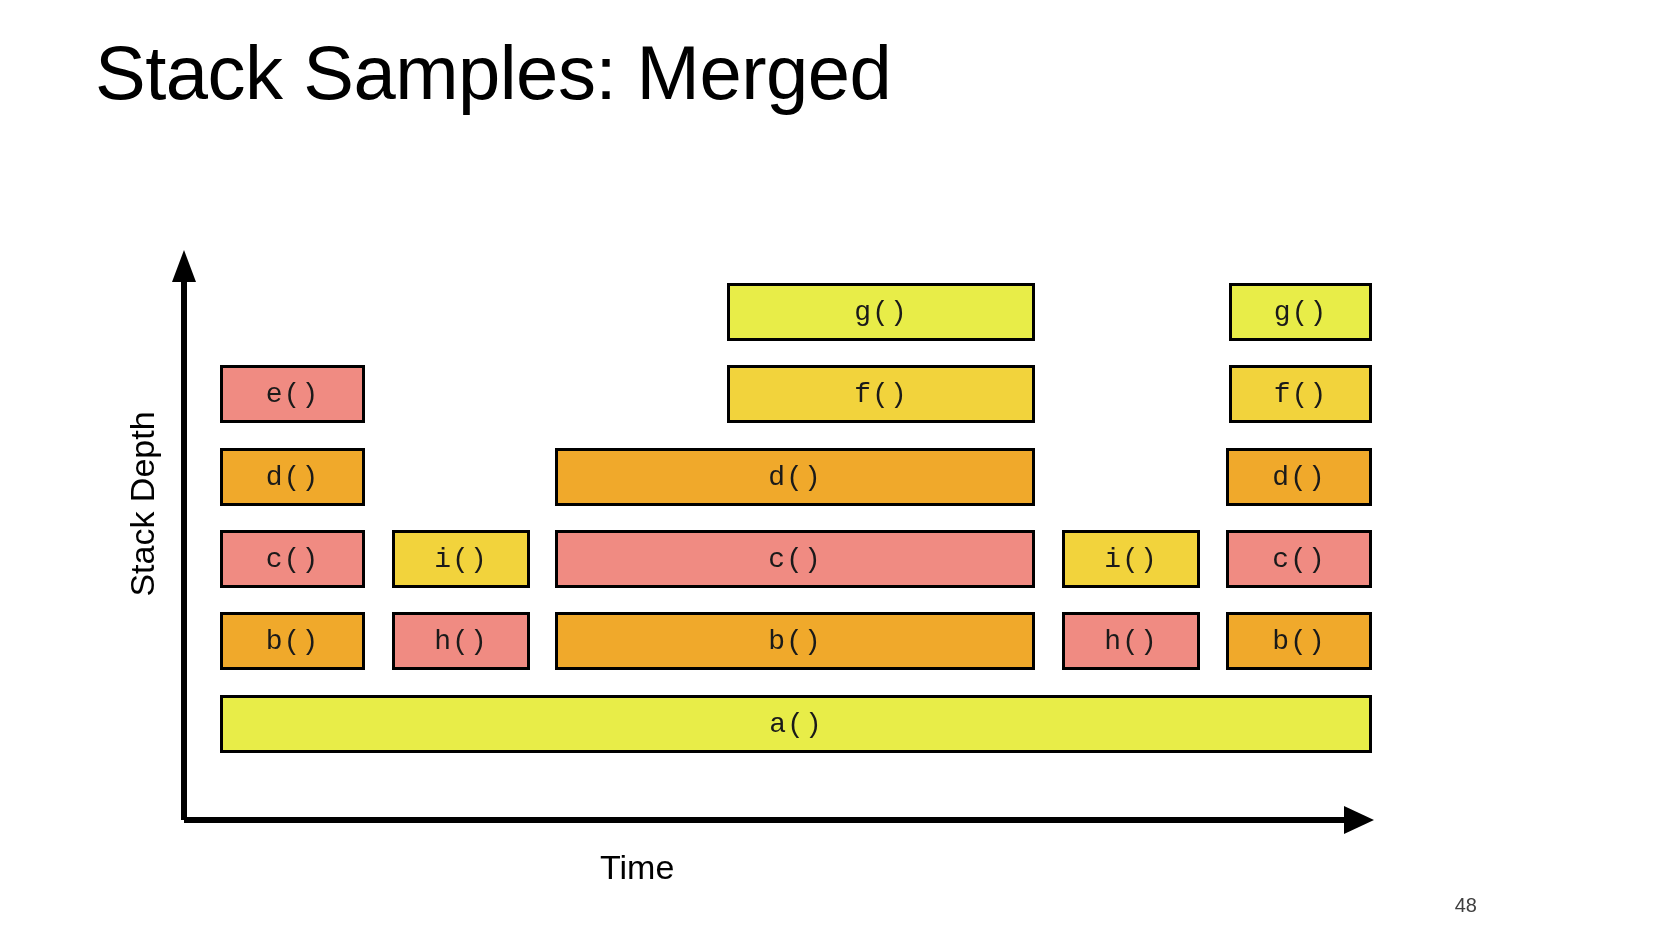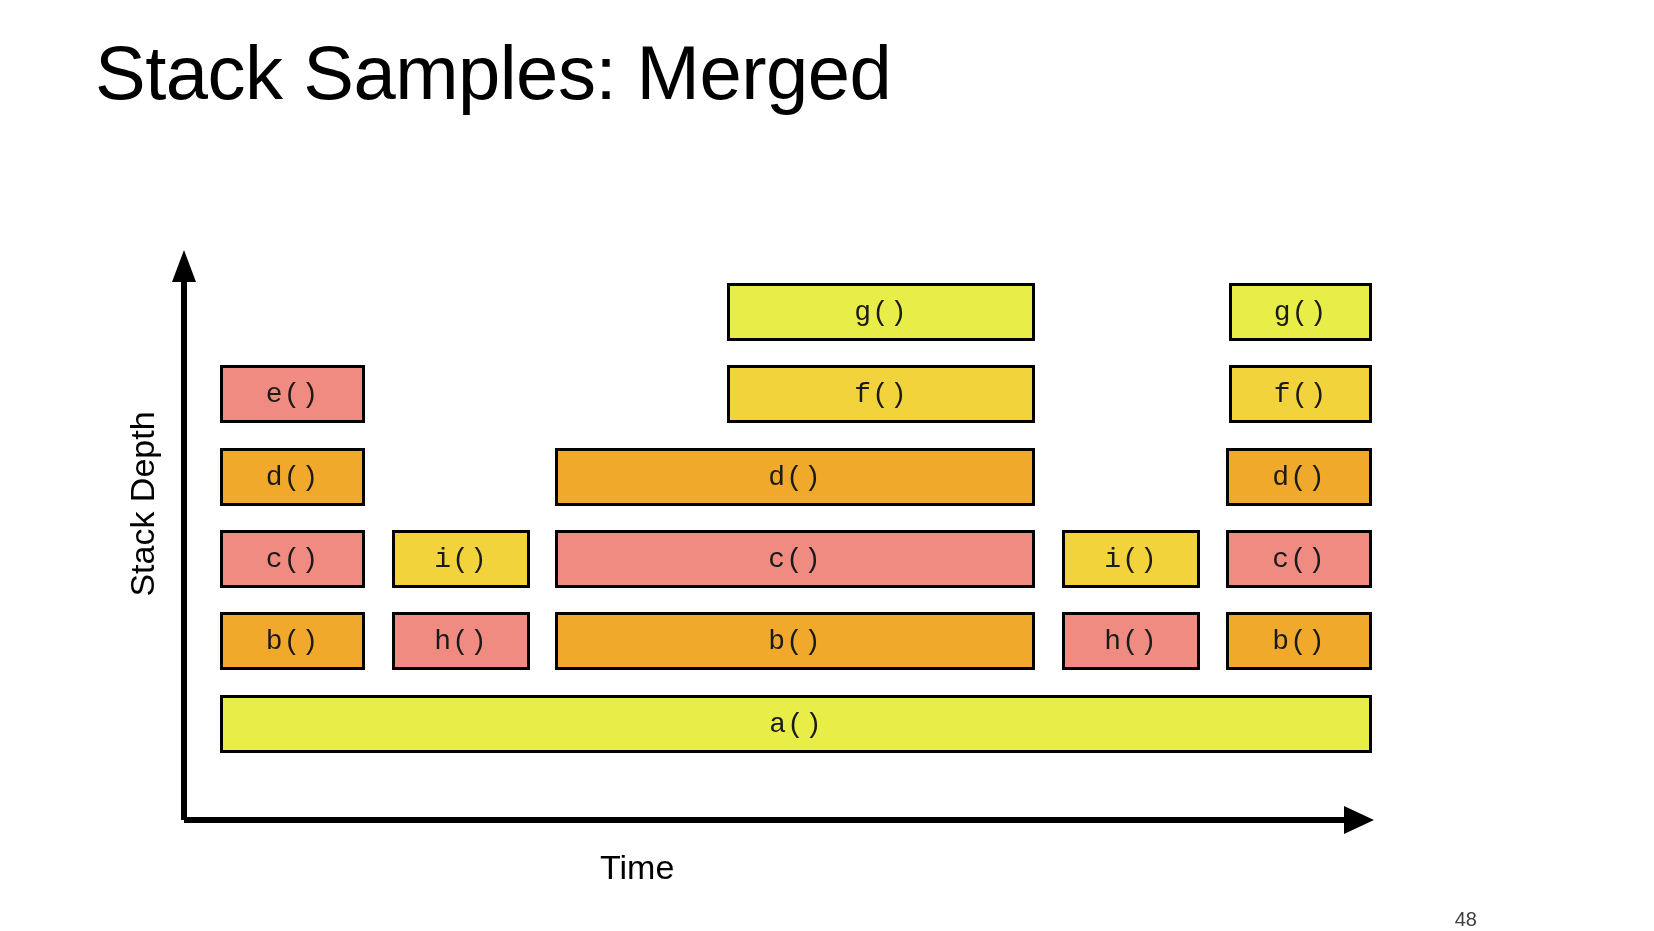--- a/index.html
+++ b/index.html
@@ -99,21 +99,21 @@
     justify-content: center;
     text-align: center;
     white-space: nowrap;
     overflow: hidden;
   }
 
   
   #page-number {
     position: absolute;
     right: 22px;
-    bottom: 0;
+    bottom: 14px;
     font-size: 20px;
     color: #3f3f3f;
   }
 </style>
 </head>
 <body>
 
 <div id="slide">
 
   <div id="slide-title">Stack Samples: Merged</div>

